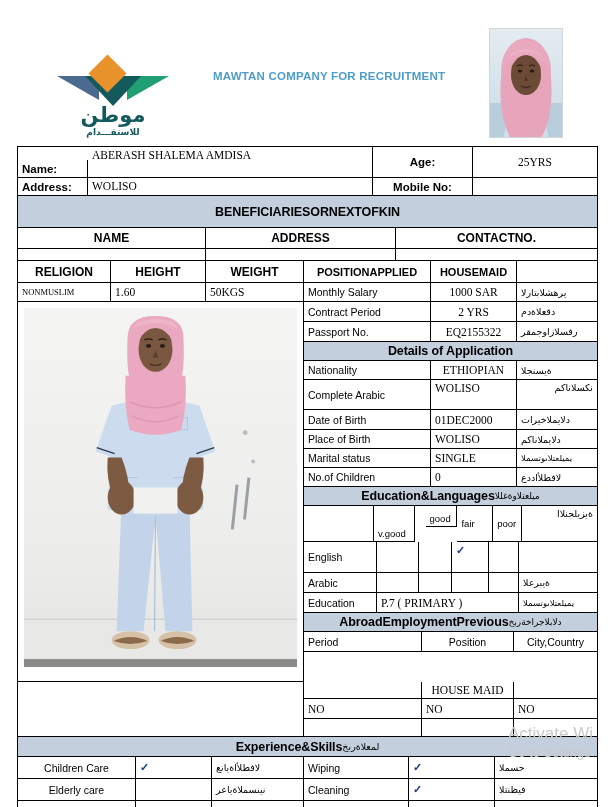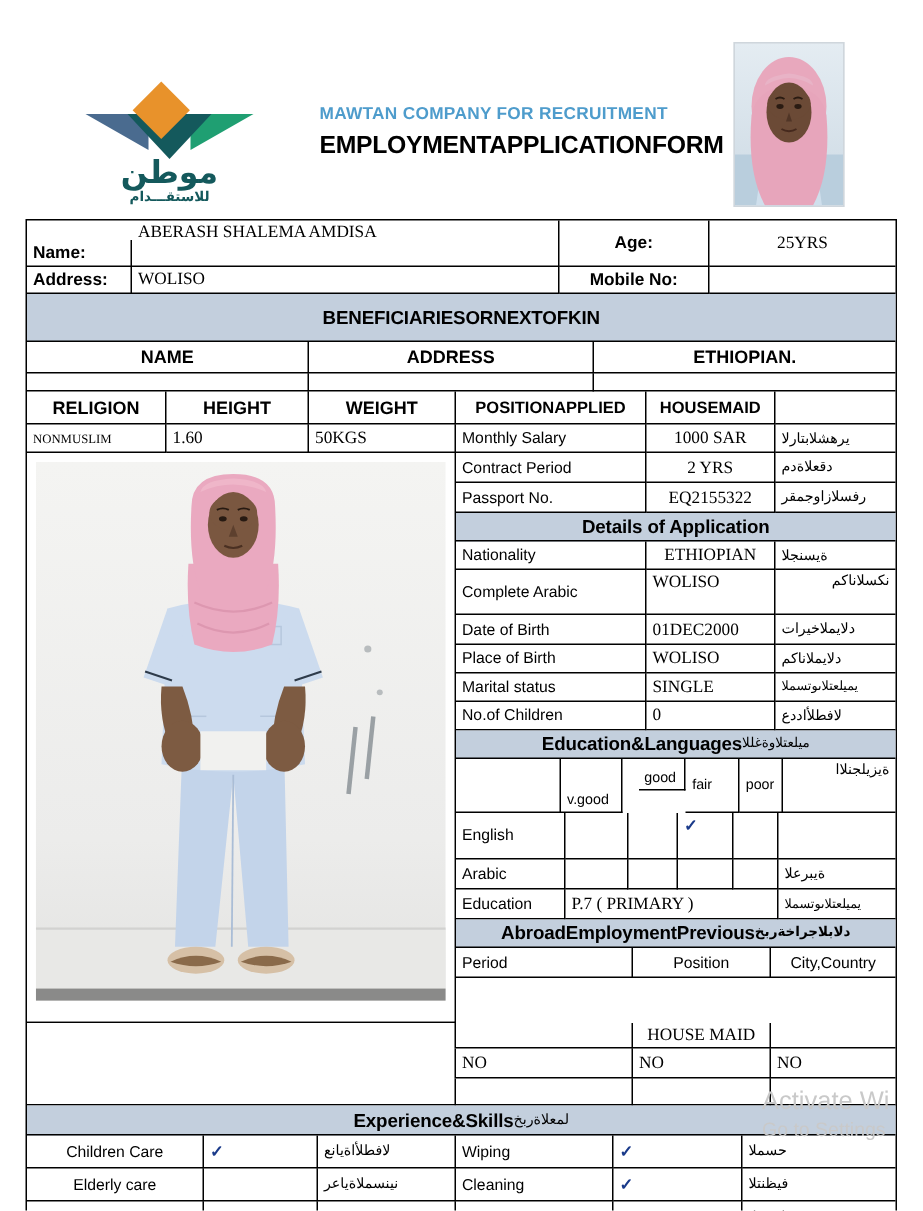--- a/index.html
+++ b/index.html
@@ -232,21 +232,20 @@
         <div class="logo-wing-right"></div>
         <div class="logo-wing-center"></div>
         <div class="logo-diamond"></div>
       </div>
       <div class="logo-ar1">موطن</div>
       <div class="logo-ar2">للاستقـــدام</div>
     </div>
 
     <div class="title-block">
       <div class="company-name">MAWTAN COMPANY FOR RECRUITMENT</div>
-      <div class="form-title">EMPLOYMENTAPPLICATIONFORM</div>
     </div>
 
     <div class="passport-photo">
       <svg width="72" height="108" viewBox="0 0 72 108" preserveAspectRatio="none">
         <defs>
           <linearGradient id="ppbg" x1="0" y1="0" x2="0" y2="1">
             <stop offset="0%" stop-color="#e4ecf2"></stop>
             <stop offset="100%" stop-color="#cddae4"></stop>
           </linearGradient>
         </defs>
@@ -284,21 +283,21 @@
       <div class="cell serif ctr vc" style="width:124px;"></div>
     </div>
 
     <div class="row">
       <div class="cell banner" style="width:579px;height:32px;">BENEFICIARIESORNEXTOFKIN</div>
     </div>
 
     <div class="row">
       <div class="cell hd-c" style="width:188px;height:21px;">NAME</div>
       <div class="cell hd-c" style="width:190px;height:21px;">ADDRESS</div>
-      <div class="cell hd-c" style="width:201px;height:21px;">ETHIOPIAN.</div>
+      <div class="cell hd-c" style="width:201px;height:21px;">CONTACTNO.</div>
     </div>
 
     <div class="row">
       <div class="cell serif" style="width:188px;height:12px;min-height:12px;"></div>
       <div class="cell serif" style="width:190px;height:12px;min-height:12px;"></div>
       <div class="cell serif" style="width:201px;height:12px;min-height:12px;"></div>
     </div>
 
     <div class="row">
       <div class="cell hd-c" style="width:93px;height:22px;">RELIGION</div>
@@ -474,21 +473,21 @@
 
         <div class="row">
           <div class="cell lbl" style="width:73px;height:20px;">Education</div>
           <div class="cell serif vc" style="width:142px;height:20px;">P.7 ( PRIMARY )</div>
           <div class="cell ar vc" style="width:78px;height:20px;justify-content:flex-end;font-size:8.5px;">يميلعتلاىوتسملا</div>
         </div>
 
         <div class="row">
           <div class="cell banner" style="width:293px;height:19px;">
             <span>AbroadEmploymentPrevious</span>
-              <span class="ar-inline" style="font-size:9px;font-weight:bold;">دلابلاجراخةربخ</span>
+              <span class="ar-inline" style="font-size:9px;font-weight:normal;">دلابلاجراخةربخ</span>
           </div>
         </div>
 
         <div class="row">
           <div class="cell lbl" style="width:118px;height:20px;">Period</div>
           <div class="cell lbl ctr" style="width:92px;height:20px;">Position</div>
           <div class="cell lbl ctr" style="width:83px;height:20px;">City,Country</div>
         </div>
       </div>
     </div>

